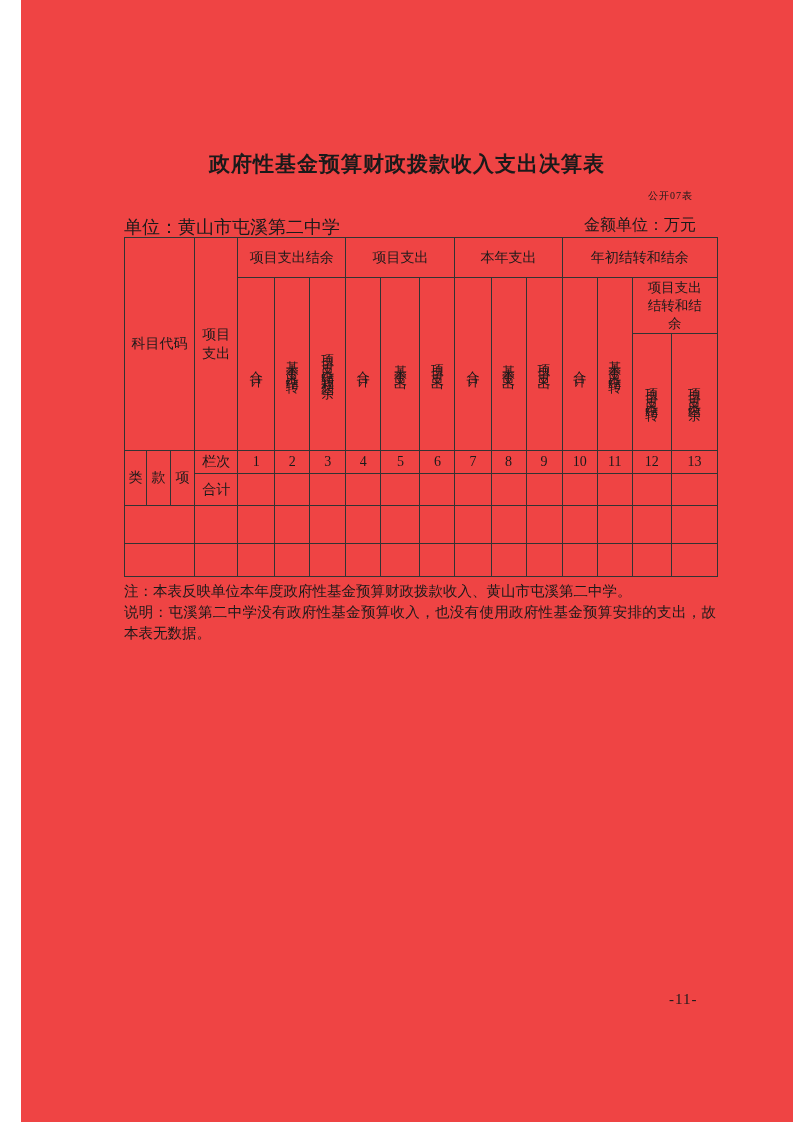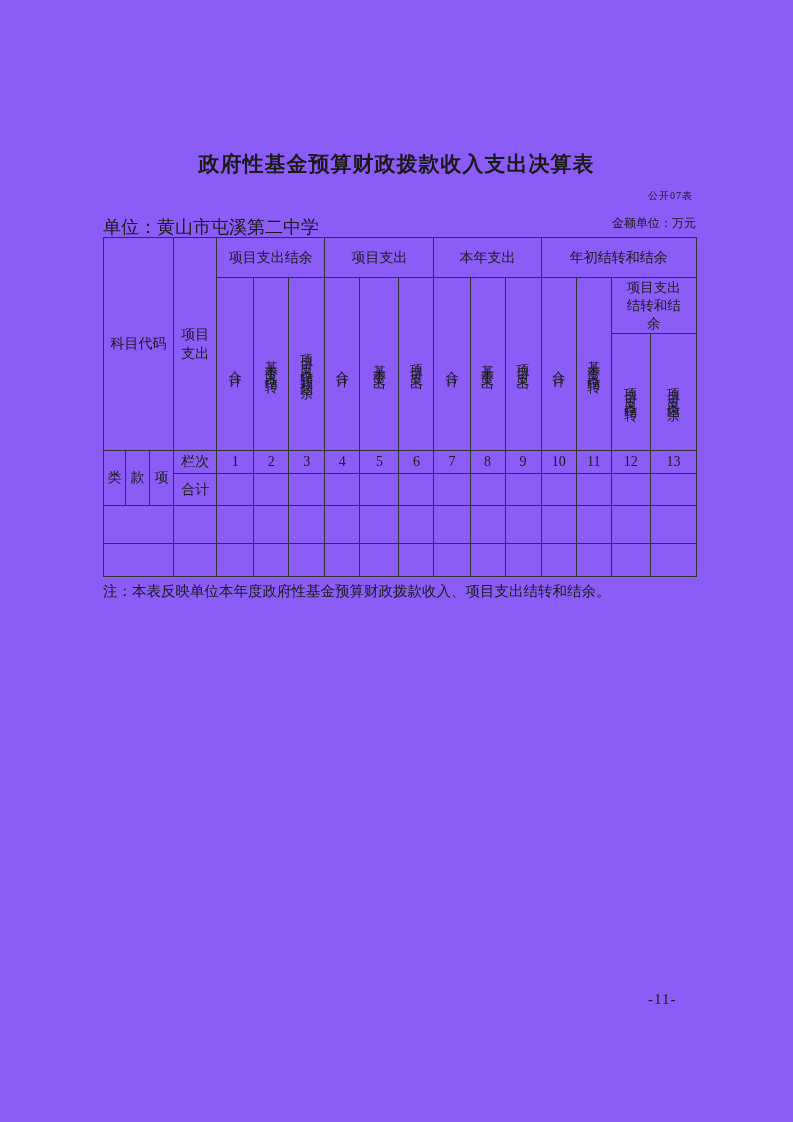--- a/index.html
+++ b/index.html
@@ -4,39 +4,39 @@
 <style>
   * { margin:0; padding:0; box-sizing:border-box; }
   html,body { background:#ffffff; }
   body {
     width:793px; height:1122px;
     font-family:"Liberation Serif", serif;
     color:#1a1a1a;
     position:relative;
     overflow:hidden;
   }
-  .page { position:absolute; inset:0; background:#8b5cf6; }
+  .page { position:absolute; inset:0; background:#ef4444;margin-left:21px; }
 
   .doc-title {
     position:absolute; top:150px; left:0; width:100%;
     text-align:center;
     font-family:"Liberation Sans", sans-serif;
     font-weight:bold; font-size:21px; letter-spacing:1px;
   }
   .form-label {
     position:absolute; top:189px; right:100px;
     font-size:10px; letter-spacing:1px;
   }
   .meta-unit {
     position:absolute; top:215px; left:103px;
     font-size:18px;
   }
   .meta-amount {
     position:absolute; top:215px; right:97px;
-    font-size:12px;
+    font-size:16px;
   }
 
   table.acct {
     position:absolute; top:237px; left:103px;
     border-collapse:collapse; table-layout:fixed;
     width:594px;
   }
   table.acct td {
     border:1px solid #333;
     text-align:center; vertical-align:middle;
@@ -217,18 +217,19 @@
       <td></td>
       <td></td>
       <td></td>
       <td></td>
       <td></td>
     </tr>
   </tbody>
     </table>
 
   <div class="notes">
-    <div>注：本表反映单位本年度政府性基金预算财政拨款收入、项目支出结转和结余。</div>
+    <div>注：本表反映单位本年度政府性基金预算财政拨款收入、黄山市屯溪第二中学。</div>
+    <div>说明：屯溪第二中学没有政府性基金预算收入，也没有使用政府性基金预算安排的支出，故本表无数据。</div>
   </div>
 
   <div class="page-number">-11-</div>
 
 </div>
 
 </body></html>

